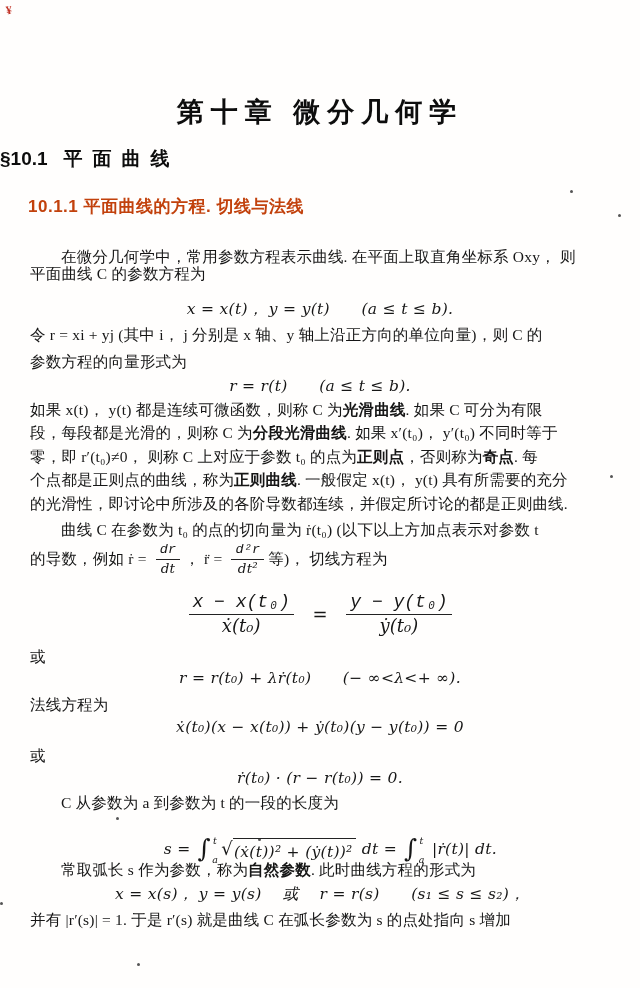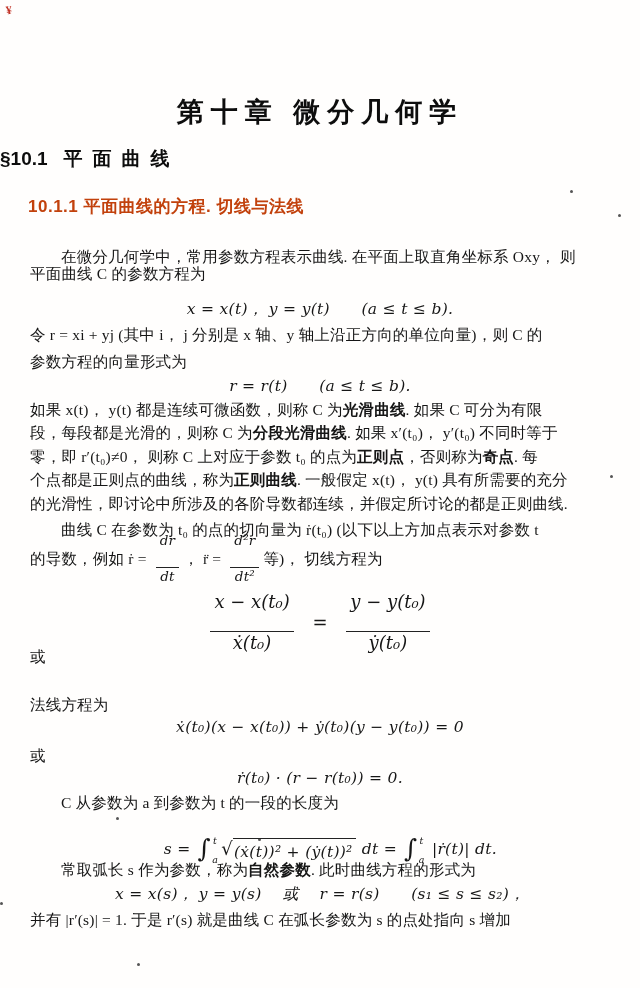--- a/index.html
+++ b/index.html
@@ -37,21 +37,21 @@
   .section-title .sec-name{letter-spacing:10px;margin-left:16px;}
   .subsection-title{
     position:absolute;top:195px;left:28px;
     font-family:"Liberation Sans","DejaVu Sans",sans-serif;
     font-size:17px;font-weight:700;letter-spacing:0.5px;color:#c2410c;
   }
   .frac{
     display:inline-flex;flex-direction:column;vertical-align:middle;
     text-align:center;margin:0 5px;line-height:1.15;
   }
-  .frac .num{padding:0 4px 18px 4px;border-bottom:1.4px solid #222;}
+  .frac .num{padding:0 4px 1px 4px;border-bottom:1.4px solid #222;font-family:Liberation Mono, monospace;}
   .frac .den{padding:1px 4px 0 4px;}
   .frac.small{font-size:13.5px;}
   .bigfrac-row{
     position:absolute;left:0;right:0;top:592px;text-align:center;
     font-family:"DejaVu Serif","Liberation Serif",serif;font-style:italic;
     font-size:18px;
   }
   .bigfrac-row .eq{display:inline-block;vertical-align:middle;margin:0 8px;}
   .int{display:inline-flex;vertical-align:middle;margin:0 2px;}
   .int .int-sym{font-size:25px;font-style:normal;line-height:1;}
@@ -131,20 +131,21 @@
       </span>
     <span class="eq">=</span>
     <span class="frac">
         <span class="num">y − y(t₀)</span>
         <span class="den">ẏ(t₀)</span>
       </span>
   </div>
 
   <div class="line" style="top:646px">或</div>
 
+  <div class="line center math-line" style="top:667px">r = r(t₀) + λṙ(t₀)　　(− ∞&lt;λ&lt;+ ∞).</div>
 
   <div class="line" style="top:694px">法线方程为</div>
 
   <div class="line center math-line" style="top:716px">ẋ(t₀)(x − x(t₀)) + ẏ(t₀)(y − y(t₀)) = 0</div>
 
   <div class="line" style="top:745px">或</div>
 
   <div class="line center math-line" style="top:767px">ṙ(t₀) · (r − r(t₀)) = 0.</div>
 
   <div class="line indent" style="top:792px">C 从参数为 a 到参数为 t 的一段的长度为</div>

